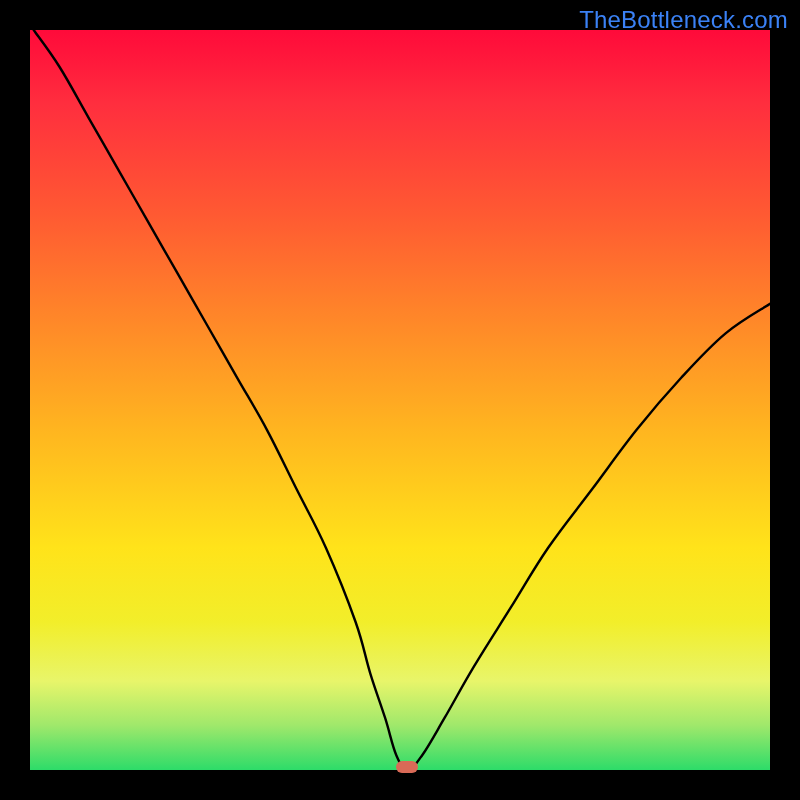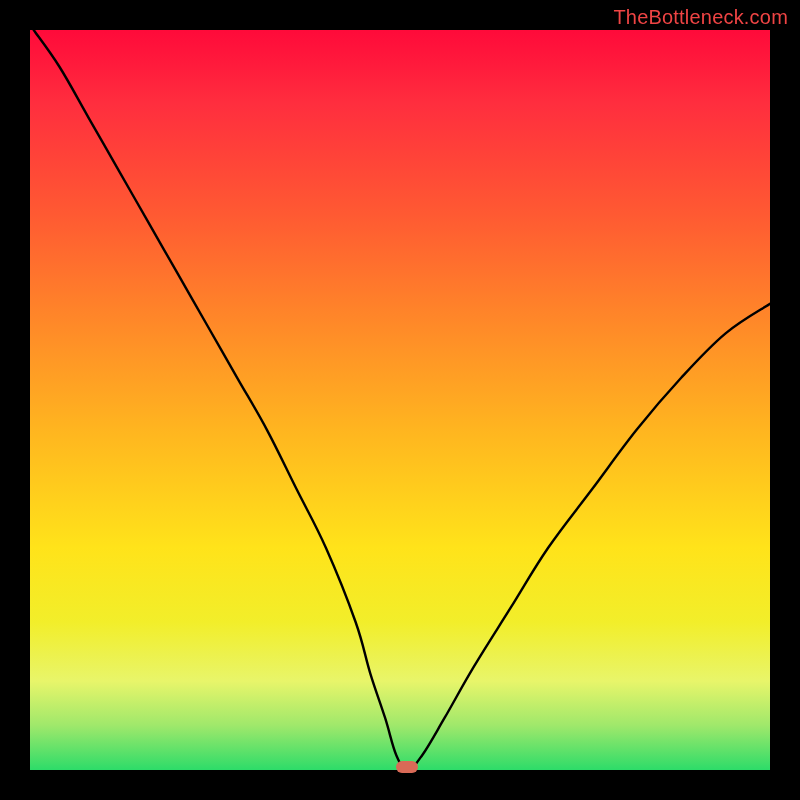--- a/index.html
+++ b/index.html
@@ -35,22 +35,22 @@
       #f2ee2a 80%,
       #e8f56a 88%,
       #9fe86b 94%,
       #2ddc69 100%
     );
   }
   .watermark {
     position: absolute;
     top: 6px;
     right: 12px;
-    color: #ef4444;
-    font-size: 20px;
+    color: #3b82f6;
+    font-size: 24px;
     font-weight: 500;
     letter-spacing: 0.2px;
     user-select: none;
   }
   svg.curve {
     position: absolute;
     inset: 0;
     width: 100%;
     height: 100%;
   }

